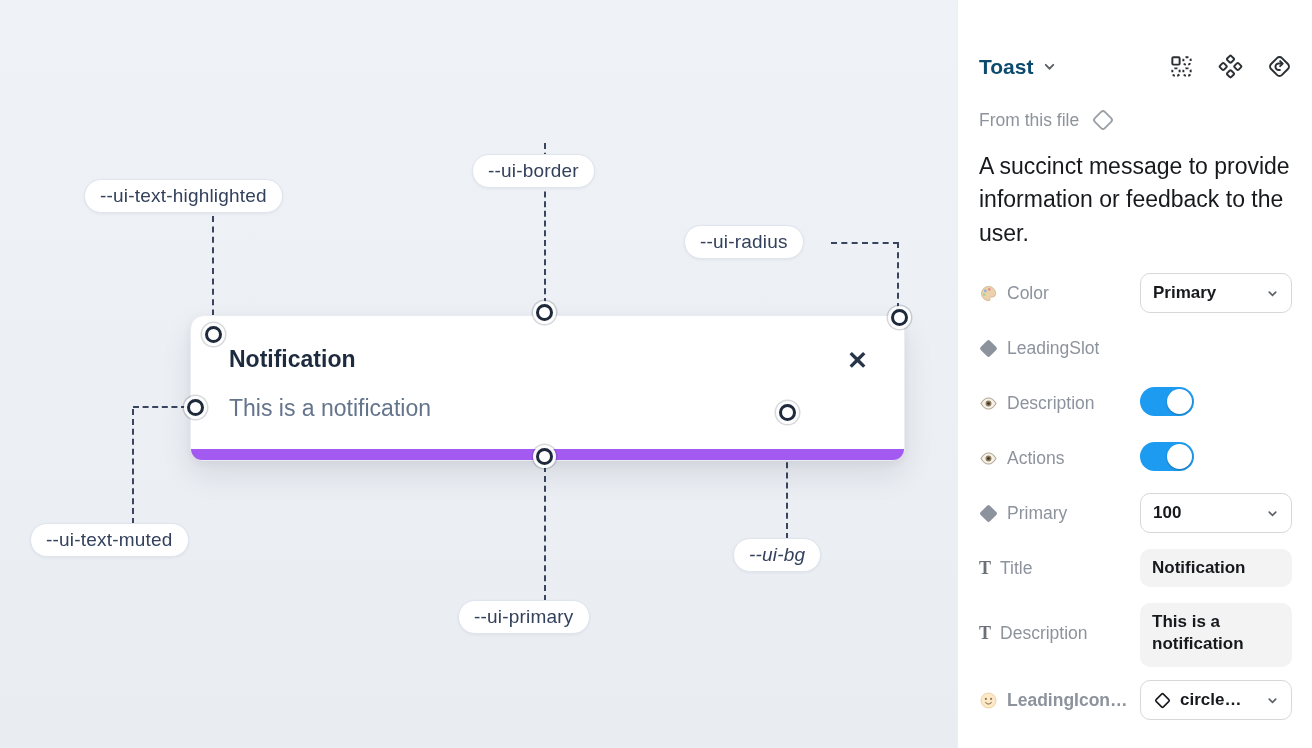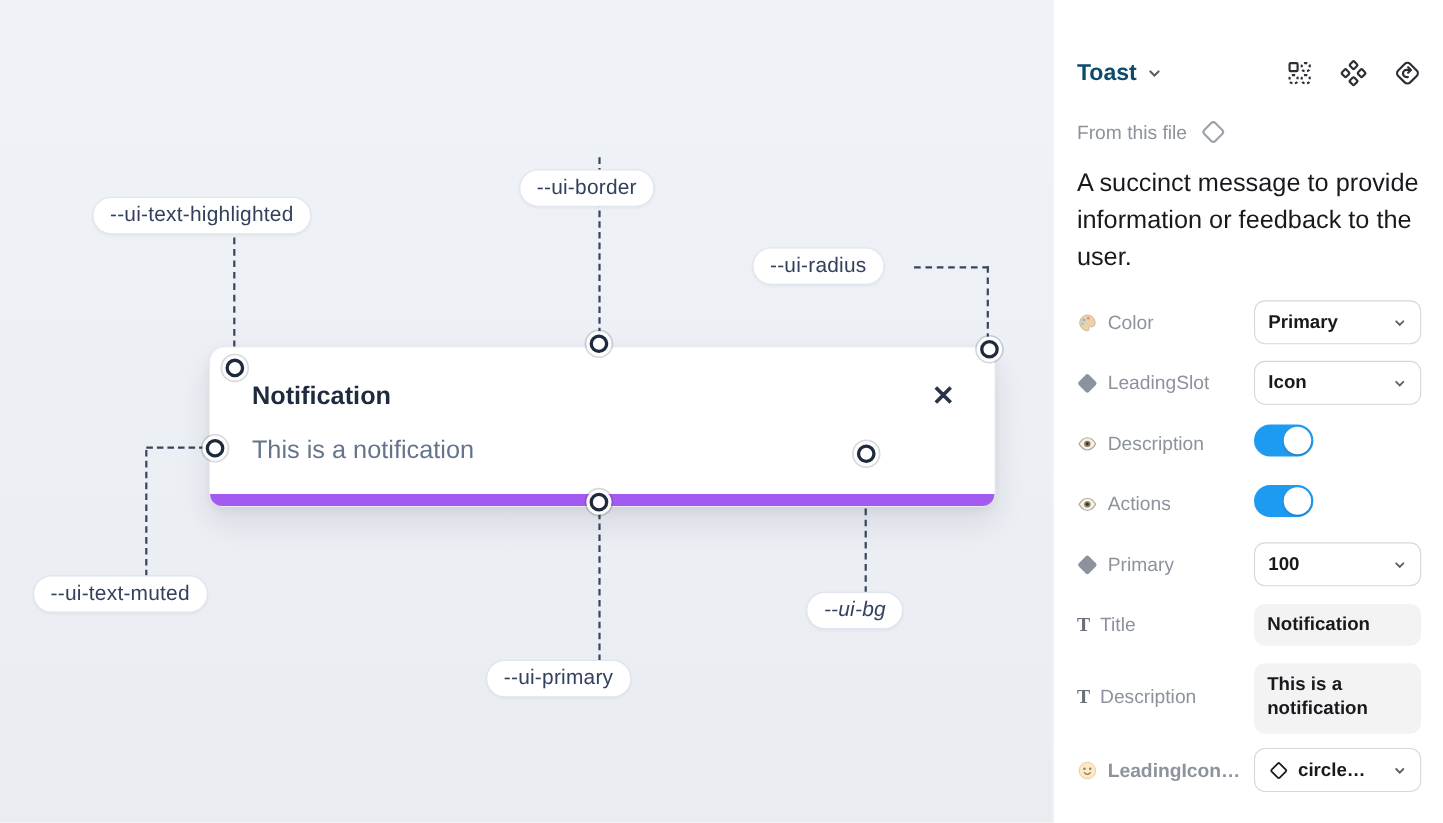--- a/index.html
+++ b/index.html
@@ -81,21 +81,21 @@
   <div class="dash-v" style="left:897px; top:242px; height:67px;"></div>
   <div class="dash-v" style="left:132px; top:409px; height:115px;"></div>
   <div class="dash-h" style="left:133px; top:406px; width:54px;"></div>
   <div class="dash-v" style="left:544px; top:466px; height:135px;"></div>
   <div class="dash-v" style="left:786px; top:422px; height:117px;"></div>
 
   <div class="pill" style="left:472px; top:106px;margin-top:48px;">--ui-border</div>
   <div class="pill" style="left:84px; top:179px;">--ui-text-highlighted</div>
   <div class="pill" style="left:684px; top:225px;">--ui-radius</div>
   <div class="pill" style="left:30px; top:523px;">--ui-text-muted</div>
-  <div class="pill" style="left:442px; top:600px;">--ui-primary</div>
+  <div class="pill" style="left:458px; top:600px;">--ui-primary</div>
   <div class="pill" style="left:733px; top:538px;font-style:italic;">--ui-bg</div>
 
   <div class="toast-card">
     <div class="toast-title">Notification</div>
     <div class="toast-desc">This is a notification</div>
     <div class="toast-close">✕</div>
     <div class="toast-progress" style="background:#a35af0;"></div>
   </div>
 
   <div class="dot" style="left:205px; top:326px;"></div>
@@ -169,26 +169,20 @@
           <path d="M3.5 5.5 7 9l3.5-3.5"></path>
         </svg>
     </span>
   </div>
 
   <div class="prop-row">
     <span class="prop-label">
       <span class="diamond-solid"></span>
       <span>LeadingSlot</span>
     </span>
-    <span class="control dropdown">
-      <span class="dd-value">Icon</span>
-      <svg width="13" height="13" viewBox="0 0 14 14" fill="none" stroke="#5b6066" stroke-width="1.8" stroke-linecap="round">
-          <path d="M3.5 5.5 7 9l3.5-3.5"></path>
-        </svg>
-    </span>
   </div>
 
   <div class="prop-row">
     <span class="prop-label">
       <span class="picon">
         <svg viewBox="0 0 24 17">
             <path d="M12 1.5C6.5 1.5 2.5 8.5 2.5 8.5s4 7 9.5 7 9.5-7 9.5-7-4-7-9.5-7z" fill="#f6f1e8" stroke="#b3a894" stroke-width="1.3"></path>
             <circle cx="12" cy="8.5" r="3.7" fill="#8a7a5e"></circle>
             <circle cx="12" cy="8.5" r="1.7" fill="#3a3126"></circle>
           </svg>

